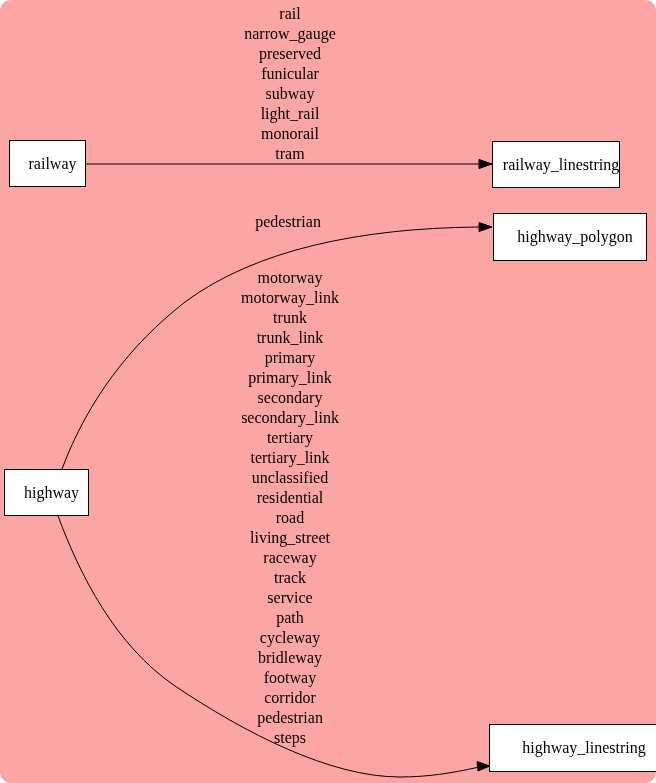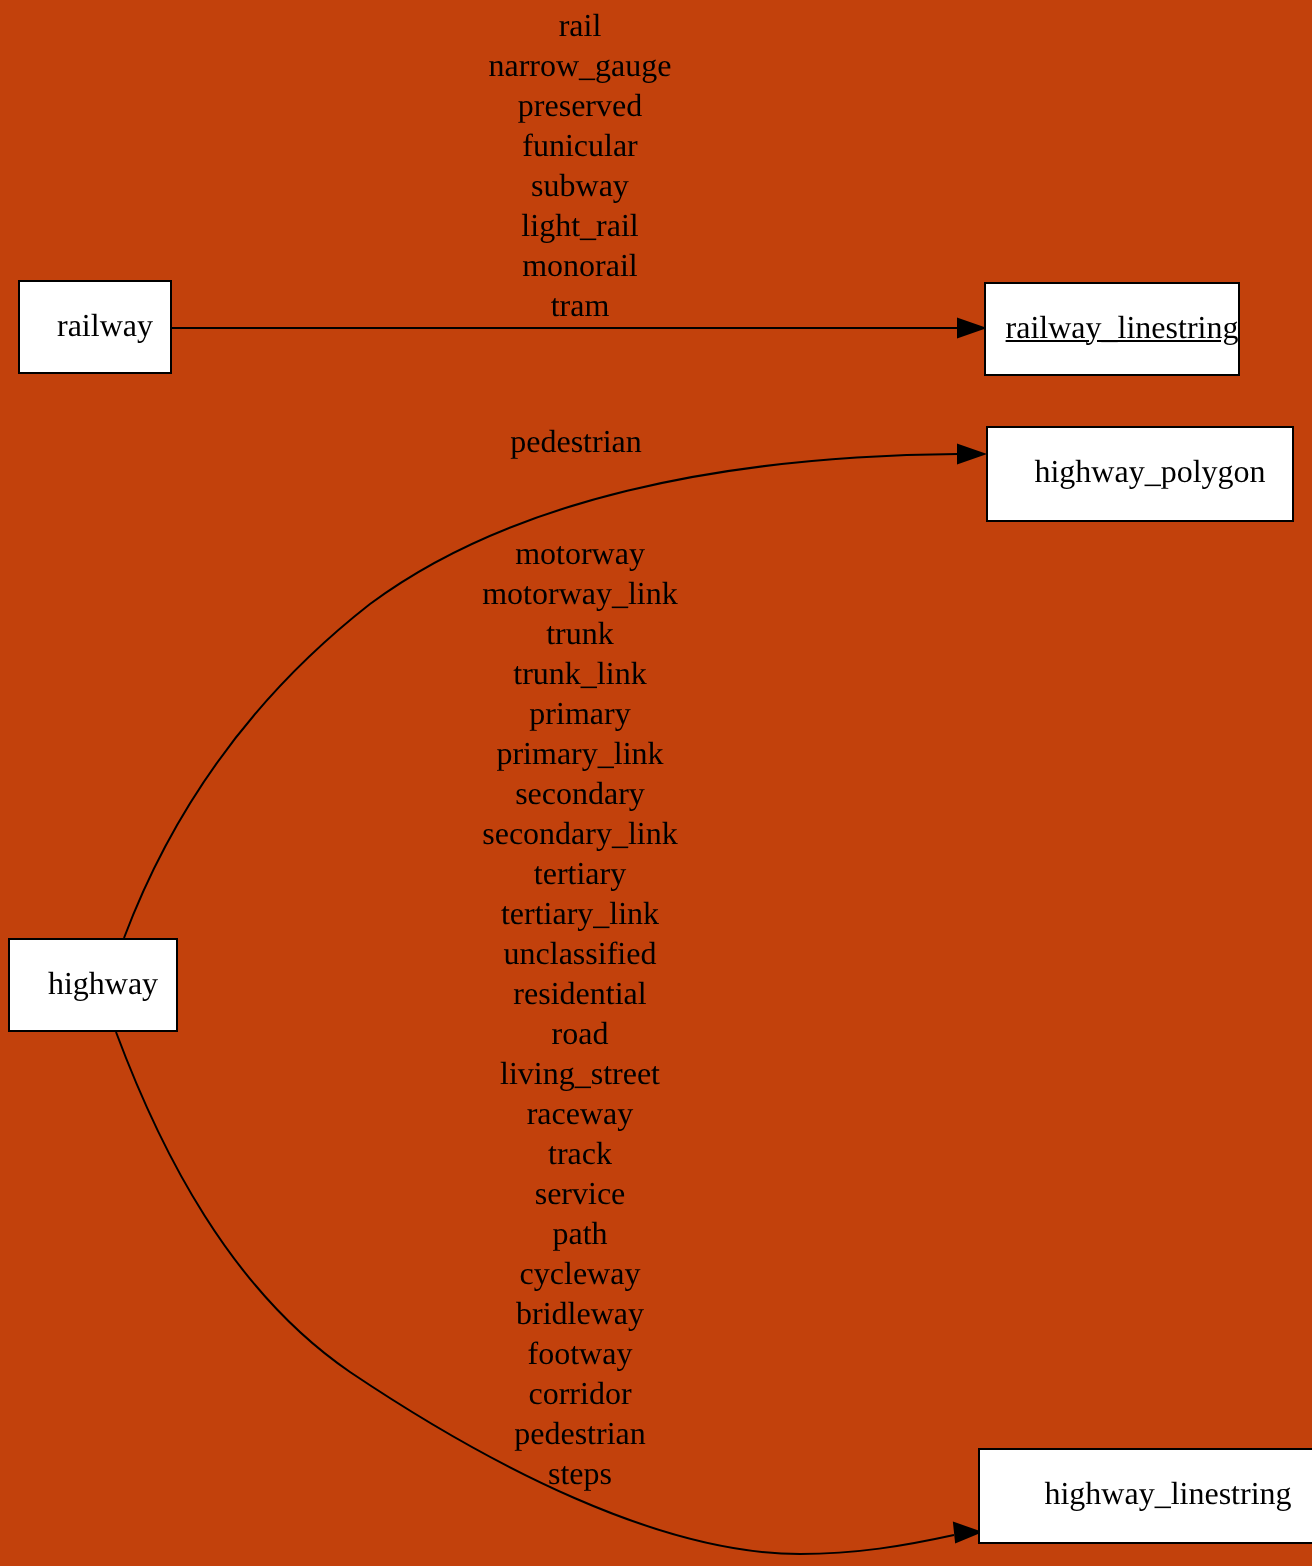--- a/index.html
+++ b/index.html
@@ -4,24 +4,25 @@
 <style>
   html, body {
     margin: 0;
     padding: 0;
     background: #ffffff;
   }
   .canvas {
     position: relative;
     width: 656px;
     height: 783px;
-    background: #c2410c;
+    background: #fca5a5;
     font-family: "Liberation Serif", "DejaVu Serif", serif;
     color: #000000;
     overflow: hidden;
+    border-radius: 11px;
   }
   .edges-layer {
     position: absolute;
     left: 0;
     top: 0;
     width: 656px;
     height: 783px;
   }
   .edges-layer path {
     fill: none;
@@ -109,21 +110,21 @@
       <div class="label-line">footway</div>
       <div class="label-line">corridor</div>
       <div class="label-line">pedestrian</div>
       <div class="label-line">steps</div>
     </div>
 
   <div class="node" style="left:9px; top:140px; width:77px; height:47px;">
     <span>railway</span>
   </div>
 
-  <div class="node" style="left:492px; top:141px; width:128px; height:47px;text-decoration:underline;">
+  <div class="node" style="left:492px; top:141px; width:128px; height:47px;">
     <span>railway_linestring</span>
   </div>
 
   <div class="node" style="left:4px; top:469px; width:85px; height:47px;">
     <span>highway</span>
   </div>
 
   <div class="node" style="left:493px; top:213px; width:154px; height:48px;">
     <span>highway_polygon</span>
   </div>

